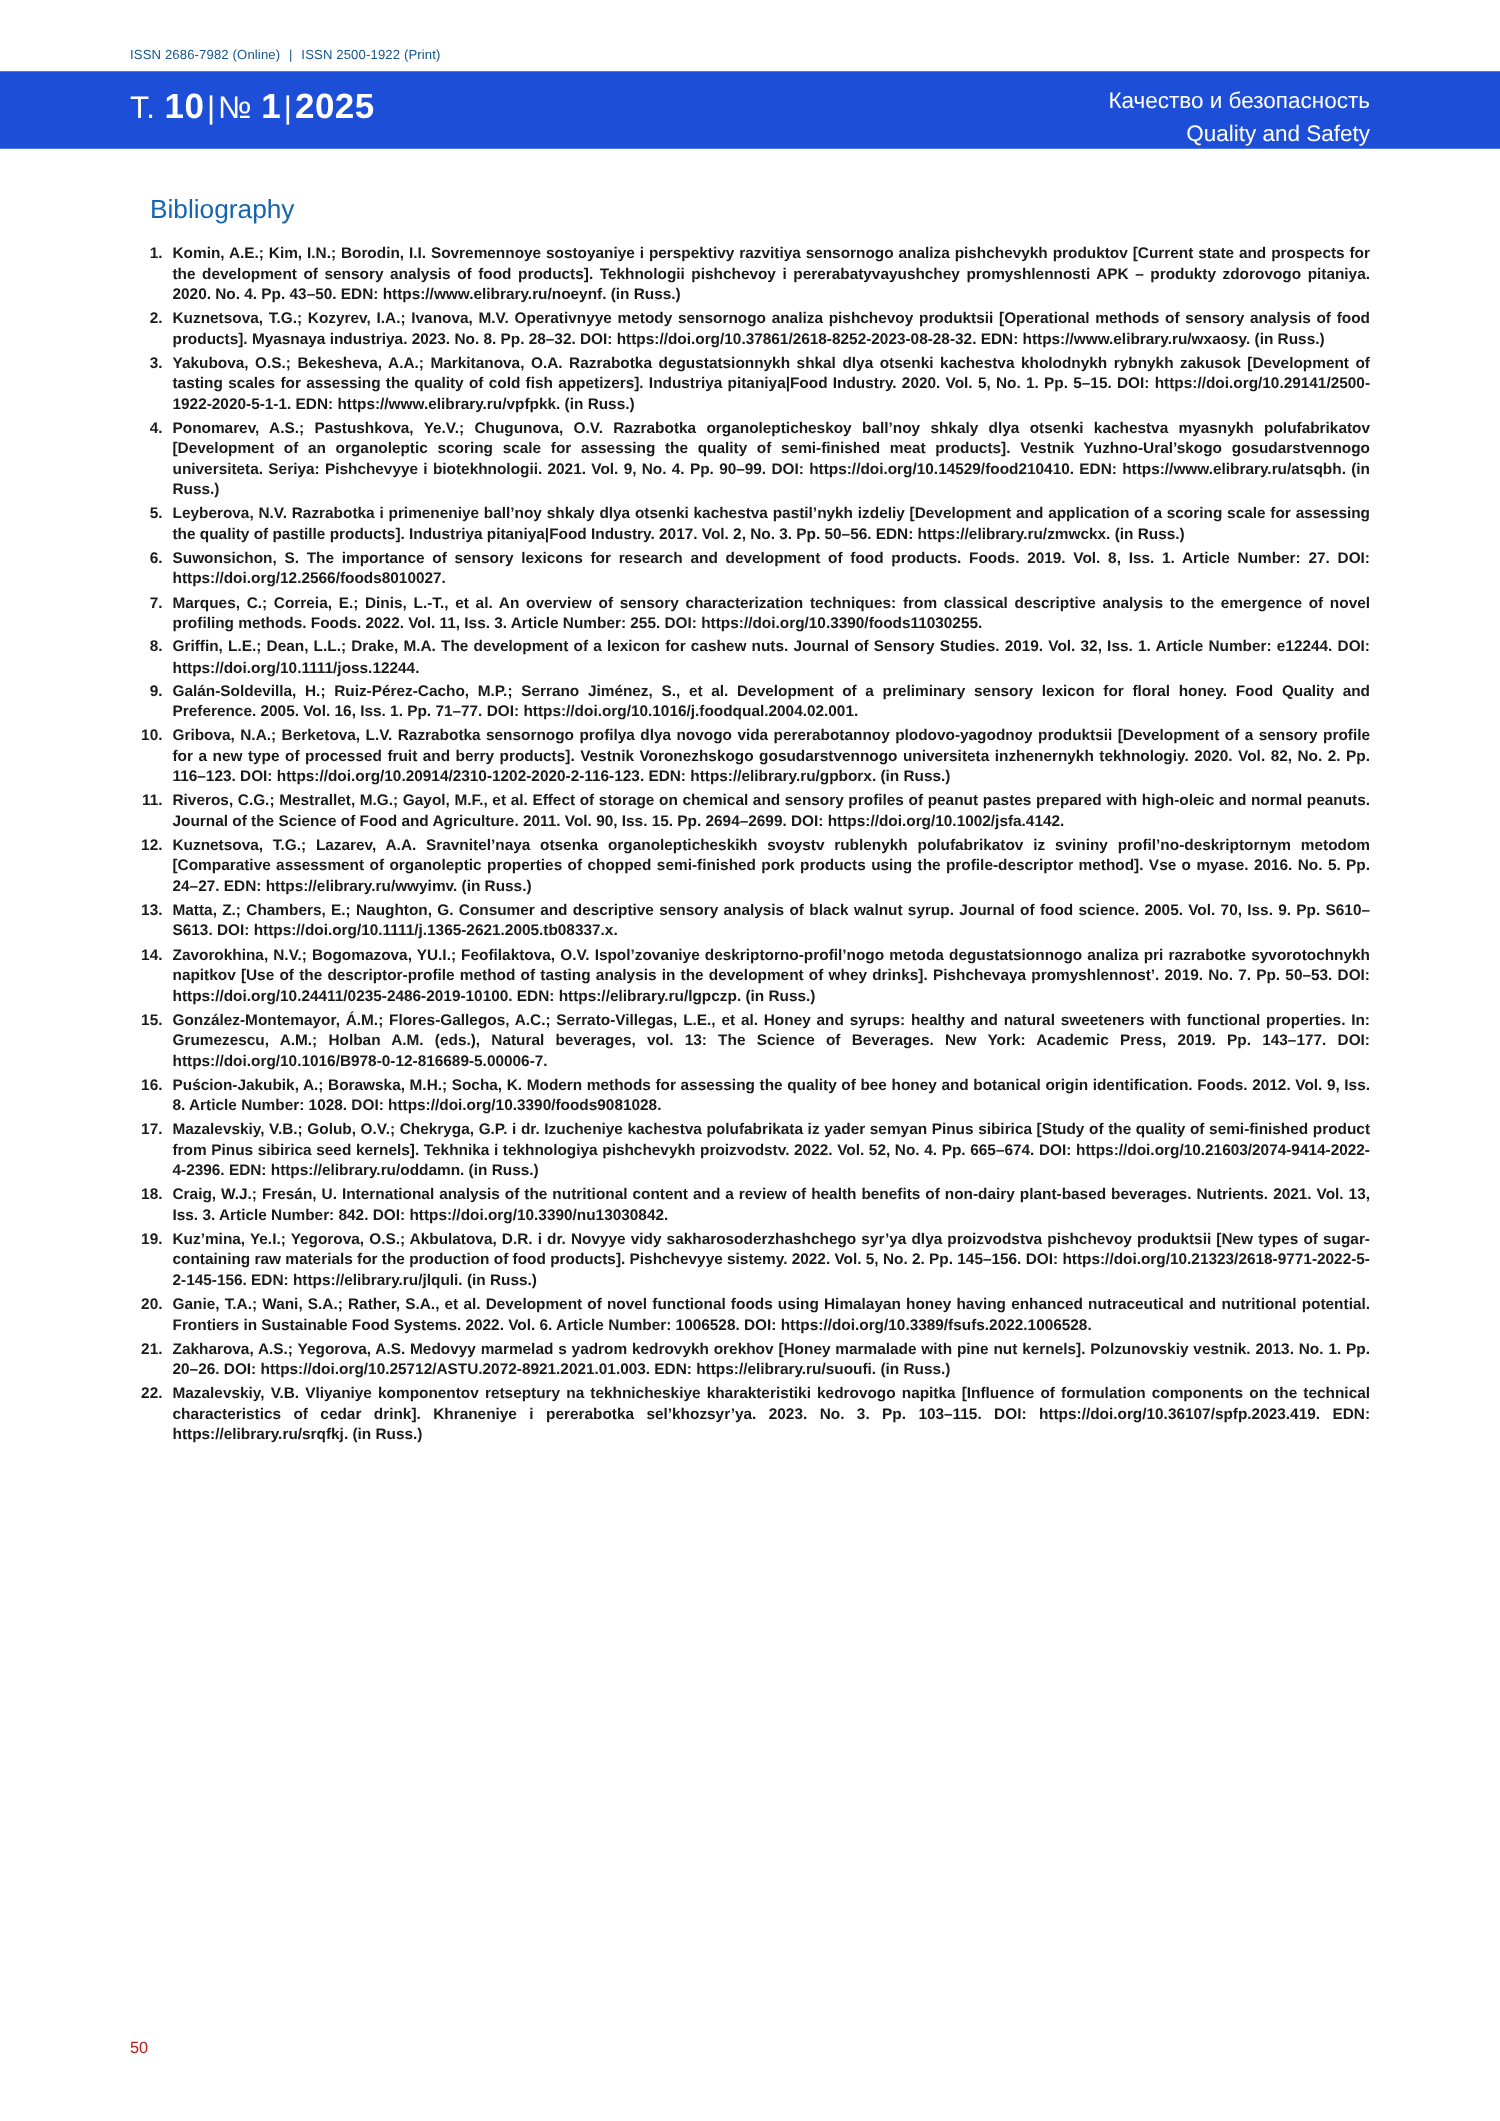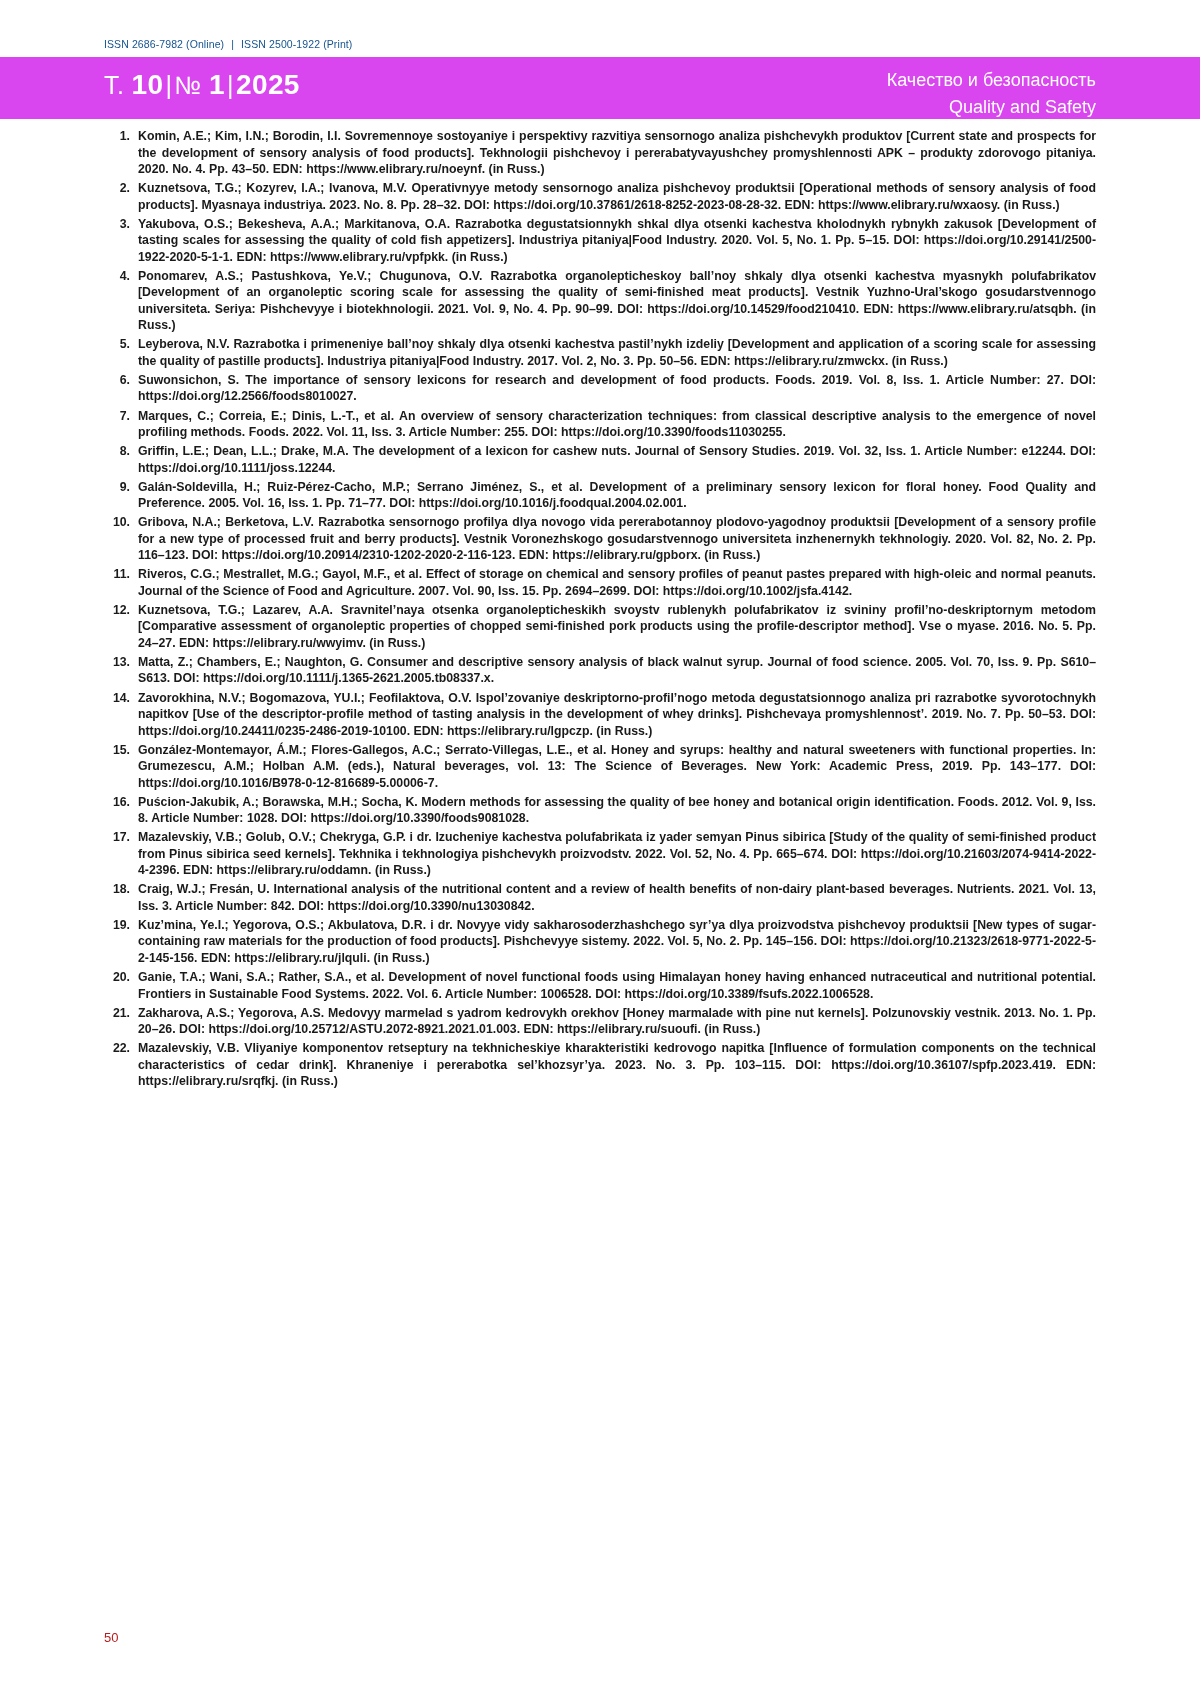--- a/index.html
+++ b/index.html
@@ -30,21 +30,21 @@
     white-space: nowrap;
   }
   .issn-sep { color: #16548e; margin: 0 4px; }
 
   .blue-band {
     position: absolute;
     left: 0;
     top: 57px;
     width: 100%;
     height: 62px;
-    background: #d946ef;
+    background: #1d4ed8;
   }
   .band-inner {
     position: absolute;
     left: 0; top: 0; right: 0; bottom: 0;
   }
   .vol-line {
     position: absolute;
     left: 104px;
     top: 12px;
     color: #ffffff;
@@ -176,32 +176,33 @@
       <div class="header-right">
         <div>Качество и безопасность</div>
         <div>Quality and Safety</div>
       </div>
 
     </div>
   </div>
 </div>
 
 <div class="content">
+  <h2 class="section-title">Bibliography</h2>
   <ol class="biblio" id="biblio-list">
       <li>Komin, A.E.; Kim, I.N.; Borodin, I.I. Sovremennoye sostoyaniye i perspektivy razvitiya sensornogo analiza pishchevykh produktov [Current state and prospects for the development of sensory analysis of food products]. Tekhnologii pishchevoy i pererabatyvayushchey promyshlennosti APK – produkty zdorovogo pitaniya. 2020. No. 4. Pp. 43–50. EDN: https://www.elibrary.ru/noeynf. (in Russ.)</li>
       <li>Kuznetsova, T.G.; Kozyrev, I.A.; Ivanova, M.V. Operativnyye metody sensornogo analiza pishchevoy produktsii [Operational methods of sensory analysis of food products]. Myasnaya industriya. 2023. No. 8. Pp. 28–32. DOI: https://doi.org/10.37861/2618-8252-2023-08-28-32. EDN: https://www.elibrary.ru/wxaosy. (in Russ.)</li>
       <li>Yakubova, O.S.; Bekesheva, A.A.; Markitanova, O.A. Razrabotka degustatsionnykh shkal dlya otsenki kachestva kholodnykh rybnykh zakusok [Development of tasting scales for assessing the quality of cold fish appetizers]. Industriya pitaniya|Food Industry. 2020. Vol. 5, No. 1. Pp. 5–15. DOI: https://doi.org/10.29141/2500-1922-2020-5-1-1. EDN: https://www.elibrary.ru/vpfpkk. (in Russ.)</li>
       <li>Ponomarev, A.S.; Pastushkova, Ye.V.; Chugunova, O.V. Razrabotka organolepticheskoy ball’noy shkaly dlya otsenki kachestva myasnykh polufabrikatov [Development of an organoleptic scoring scale for assessing the quality of semi-finished meat products]. Vestnik Yuzhno-Ural’skogo gosudarstvennogo universiteta. Seriya: Pishchevyye i biotekhnologii. 2021. Vol. 9, No. 4. Pp. 90–99. DOI: https://doi.org/10.14529/food210410. EDN: https://www.elibrary.ru/atsqbh. (in Russ.)</li>
       <li>Leyberova, N.V. Razrabotka i primeneniye ball’noy shkaly dlya otsenki kachestva pastil’nykh izdeliy [Development and application of a scoring scale for assessing the quality of pastille products]. Industriya pitaniya|Food Industry. 2017. Vol. 2, No. 3. Pp. 50–56. EDN: https://elibrary.ru/zmwckx. (in Russ.)</li>
       <li>Suwonsichon, S. The importance of sensory lexicons for research and development of food products. Foods. 2019. Vol. 8, Iss. 1. Article Number: 27. DOI: https://doi.org/12.2566/foods8010027.</li>
       <li>Marques, C.; Correia, E.; Dinis, L.-T., et al. An overview of sensory characterization techniques: from classical descriptive analysis to the emergence of novel profiling methods. Foods. 2022. Vol. 11, Iss. 3. Article Number: 255. DOI: https://doi.org/10.3390/foods11030255.</li>
       <li>Griffin, L.E.; Dean, L.L.; Drake, M.A. The development of a lexicon for cashew nuts. Journal of Sensory Studies. 2019. Vol. 32, Iss. 1. Article Number: e12244. DOI: https://doi.org/10.1111/joss.12244.</li>
       <li>Galán-Soldevilla, H.; Ruiz-Pérez-Cacho, M.P.; Serrano Jiménez, S., et al. Development of a preliminary sensory lexicon for floral honey. Food Quality and Preference. 2005. Vol. 16, Iss. 1. Pp. 71–77. DOI: https://doi.org/10.1016/j.foodqual.2004.02.001.</li>
       <li>Gribova, N.A.; Berketova, L.V. Razrabotka sensornogo profilya dlya novogo vida pererabotannoy plodovo-yagodnoy produktsii [Development of a sensory profile for a new type of processed fruit and berry products]. Vestnik Voronezhskogo gosudarstvennogo universiteta inzhenernykh tekhnologiy. 2020. Vol. 82, No. 2. Pp. 116–123. DOI: https://doi.org/10.20914/2310-1202-2020-2-116-123. EDN: https://elibrary.ru/gpborx. (in Russ.)</li>
-      <li>Riveros, C.G.; Mestrallet, M.G.; Gayol, M.F., et al. Effect of storage on chemical and sensory profiles of peanut pastes prepared with high-oleic and normal peanuts. Journal of the Science of Food and Agriculture. 2007. Vol. 90, Iss. 15. Pp. 2694–2699. DOI: https://doi.org/10.1002/jsfa.4142.</li>
+      <li>Riveros, C.G.; Mestrallet, M.G.; Gayol, M.F., et al. Effect of storage on chemical and sensory profiles of peanut pastes prepared with high-oleic and normal peanuts. Journal of the Science of Food and Agriculture. 2011. Vol. 90, Iss. 15. Pp. 2694–2699. DOI: https://doi.org/10.1002/jsfa.4142.</li>
       <li>Kuznetsova, T.G.; Lazarev, A.A. Sravnitel’naya otsenka organolepticheskikh svoystv rublenykh polufabrikatov iz svininy profil’no-deskriptornym metodom [Comparative assessment of organoleptic properties of chopped semi-finished pork products using the profile-descriptor method]. Vse o myase. 2016. No. 5. Pp. 24–27. EDN: https://elibrary.ru/wwyimv. (in Russ.)</li>
       <li>Matta, Z.; Chambers, E.; Naughton, G. Consumer and descriptive sensory analysis of black walnut syrup. Journal of food science. 2005. Vol. 70, Iss. 9. Pp. S610–S613. DOI: https://doi.org/10.1111/j.1365-2621.2005.tb08337.x.</li>
       <li>Zavorokhina, N.V.; Bogomazova, YU.I.; Feofilaktova, O.V. Ispol’zovaniye deskriptorno-profil’nogo metoda degustatsionnogo analiza pri razrabotke syvorotochnykh napitkov [Use of the descriptor-profile method of tasting analysis in the development of whey drinks]. Pishchevaya promyshlennost’. 2019. No. 7. Pp. 50–53. DOI: https://doi.org/10.24411/0235-2486-2019-10100. EDN: https://elibrary.ru/lgpczp. (in Russ.)</li>
       <li>González-Montemayor, Á.M.; Flores-Gallegos, A.C.; Serrato-Villegas, L.E., et al. Honey and syrups: healthy and natural sweeteners with functional properties. In: Grumezescu, A.M.; Holban A.M. (eds.), Natural beverages, vol. 13: The Science of Beverages. New York: Academic Press, 2019. Pp. 143–177. DOI: https://doi.org/10.1016/B978-0-12-816689-5.00006-7.</li>
       <li>Puścion-Jakubik, A.; Borawska, M.H.; Socha, K. Modern methods for assessing the quality of bee honey and botanical origin identification. Foods. 2012. Vol. 9, Iss. 8. Article Number: 1028. DOI: https://doi.org/10.3390/foods9081028.</li>
       <li>Mazalevskiy, V.B.; Golub, O.V.; Chekryga, G.P. i dr. Izucheniye kachestva polufabrikata iz yader semyan Pinus sibirica [Study of the quality of semi-finished product from Pinus sibirica seed kernels]. Tekhnika i tekhnologiya pishchevykh proizvodstv. 2022. Vol. 52, No. 4. Pp. 665–674. DOI: https://doi.org/10.21603/2074-9414-2022-4-2396. EDN: https://elibrary.ru/oddamn. (in Russ.)</li>
       <li>Craig, W.J.; Fresán, U. International analysis of the nutritional content and a review of health benefits of non-dairy plant-based beverages. Nutrients. 2021. Vol. 13, Iss. 3. Article Number: 842. DOI: https://doi.org/10.3390/nu13030842.</li>
       <li>Kuz’mina, Ye.I.; Yegorova, O.S.; Akbulatova, D.R. i dr. Novyye vidy sakharosoderzhashchego syr’ya dlya proizvodstva pishchevoy produktsii [New types of sugar-containing raw materials for the production of food products]. Pishchevyye sistemy. 2022. Vol. 5, No. 2. Pp. 145–156. DOI: https://doi.org/10.21323/2618-9771-2022-5-2-145-156. EDN: https://elibrary.ru/jlquli. (in Russ.)</li>
       <li>Ganie, T.A.; Wani, S.A.; Rather, S.A., et al. Development of novel functional foods using Himalayan honey having enhanced nutraceutical and nutritional potential. Frontiers in Sustainable Food Systems. 2022. Vol. 6. Article Number: 1006528. DOI: https://doi.org/10.3389/fsufs.2022.1006528.</li>
       <li>Zakharova, A.S.; Yegorova, A.S. Medovyy marmelad s yadrom kedrovykh orekhov [Honey marmalade with pine nut kernels]. Polzunovskiy vestnik. 2013. No. 1. Pp. 20–26. DOI: https://doi.org/10.25712/ASTU.2072-8921.2021.01.003. EDN: https://elibrary.ru/suoufi. (in Russ.)</li>

